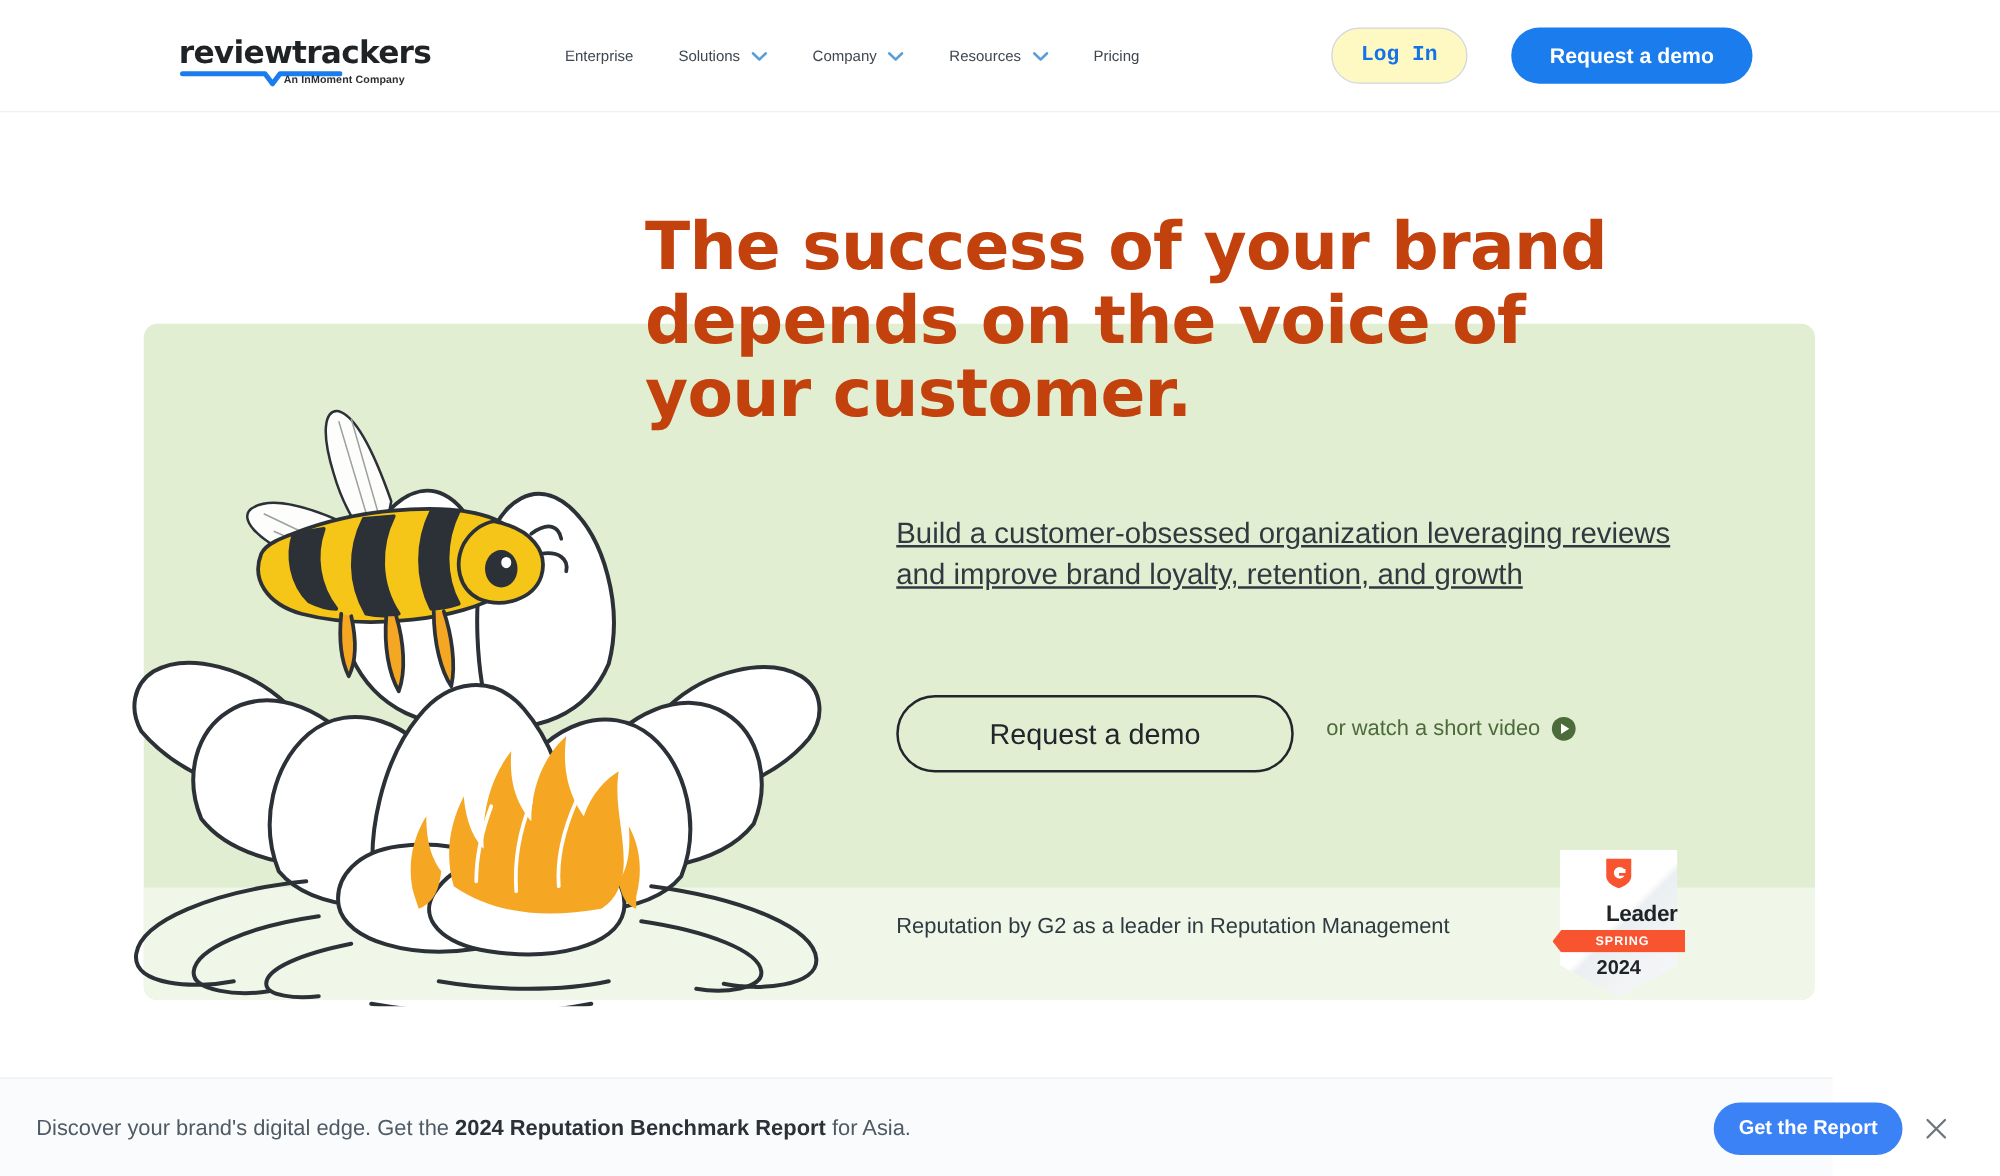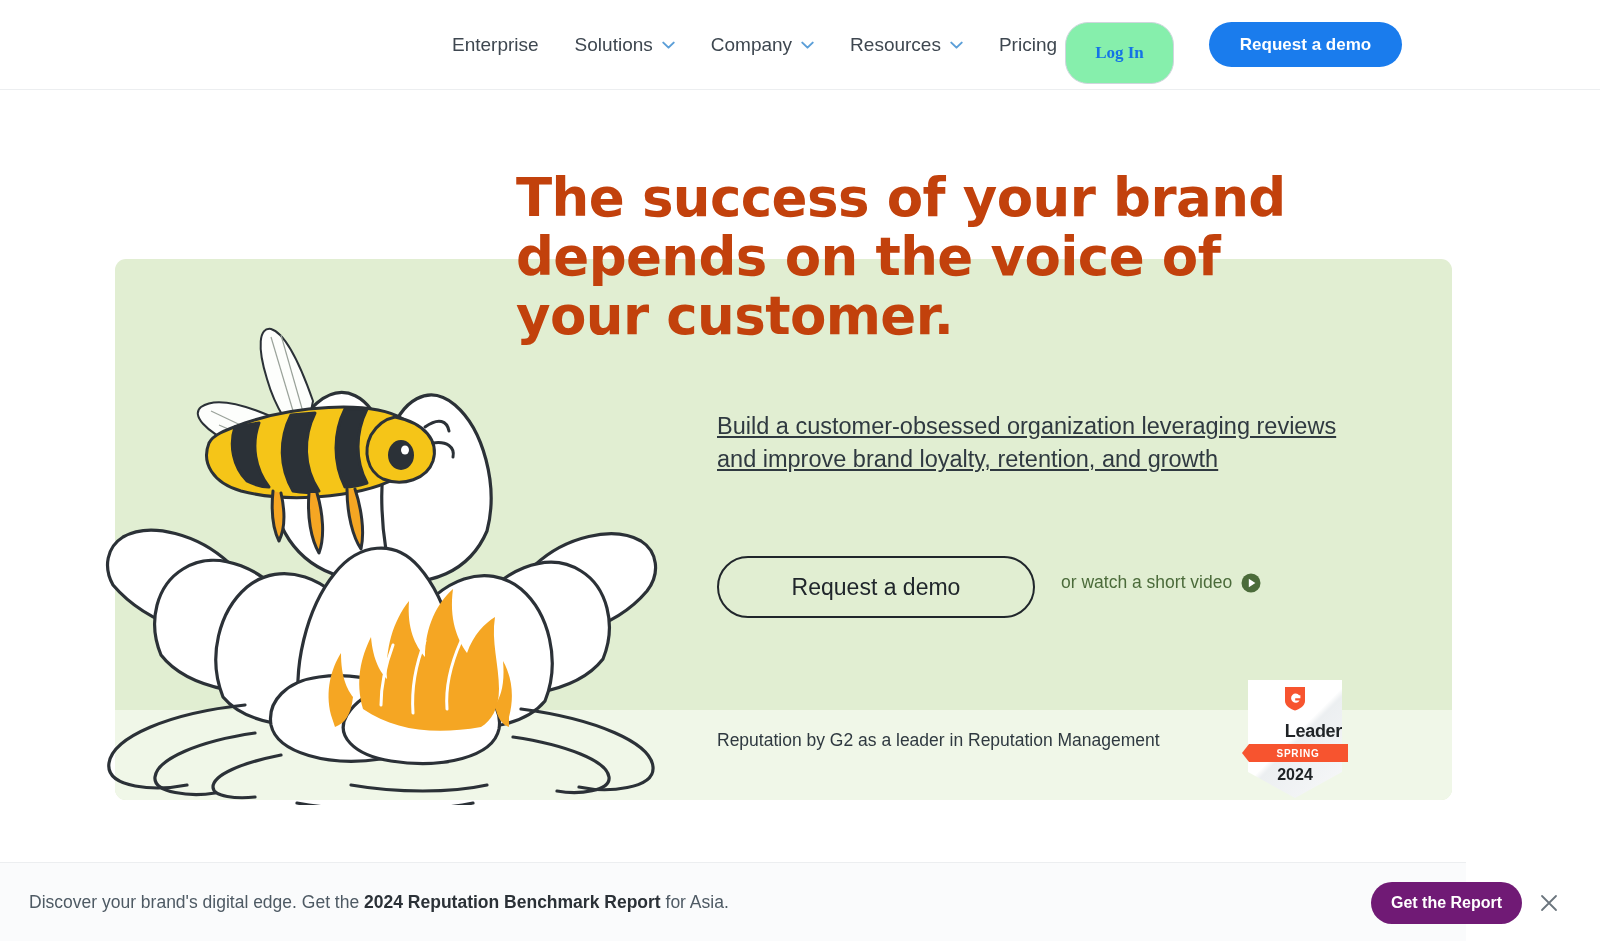--- a/index.html
+++ b/index.html
@@ -63,49 +63,49 @@
     top: 29px;
     display: flex;
     align-items: center;
     gap: 0;
     height: 32px;
   }
   .nav-item {
     display: flex;
     align-items: center;
     gap: 9px;
-    font-size: 19px;
+    font-size: 12px;
     color: #3e4750;
     cursor: pointer;
     padding: 0 0;
     margin-right: 36px;
     white-space: nowrap;
     line-height: 32px;
   }
   .nav-item:last-child { margin-right: 0; justify-content: flex-end; }
   .chev {
     width: 13px;
     height: 8px;
     display: inline-block;
   }
 
   .btn-login {
     position: absolute;
     left: 1065px;
     top: 22px;
     width: 109px;
-    height: 62px;
+    height: 45px;
     border: 1.5px solid #cfd6dd;
     border-radius: 23px;
-    background: #86efac;
+    background: #fef9c3;
     color: #1473e6;
     font-size: 17px;
     font-weight: 700;
     cursor: pointer;
-    font-family: Liberation Serif, serif;
+    font-family: Liberation Mono, monospace;
   }
   .btn-demo-top {
     position: absolute;
     left: 1209px;
     top: 22px;
     width: 193px;
     height: 45px;
     border: none;
     border-radius: 23px;
     background: #1a7ced;
@@ -298,21 +298,21 @@
   }
   .banner-text b { color: #2b3137; font-weight: 700; }
   .btn-report {
     position: absolute;
     left: 1371px;
     top: 19px;
     width: 151px;
     height: 42px;
     border: none;
     border-radius: 21px;
-    background: #701a75;
+    background: #3b82f6;
     color: #ffffff;
     font-size: 16px;
     font-weight: 700;
     cursor: pointer;
     font-family: "Liberation Sans", sans-serif;
   }
   .btn-close {
     position: absolute;
     left: 1537px;
     top: 28px;
@@ -322,20 +322,27 @@
     border: none;
     cursor: pointer;
     padding: 0;
   }
 </style>
 </head>
 <body>
 
 <div class="header">
 
+  <div class="logo-wrap">
+    <div class="logo-word">reviewtrackers</div>
+    <svg class="logo-swoosh" viewBox="0 0 130 14">
+      <path d="M2 3 L68 3 L74 11 L80 3 L128 3" fill="none" stroke="#1a7ced" stroke-width="4" stroke-linecap="round" stroke-linejoin="round"></path>
+    </svg>
+    <div class="logo-tag">An InMoment Company</div>
+  </div>
 
   <nav class="nav">
     <div class="nav-item">
       <span>Enterprise</span>
     </div>
     <div class="nav-item">
       <span>Solutions</span>
       <svg class="chev" viewBox="0 0 13 8">
         <path d="M1.3 1.6 L6.5 6.6 L11.7 1.6" fill="none" stroke="#5c9fd8" stroke-width="2" stroke-linecap="round" stroke-linejoin="round"></path>
       </svg>

